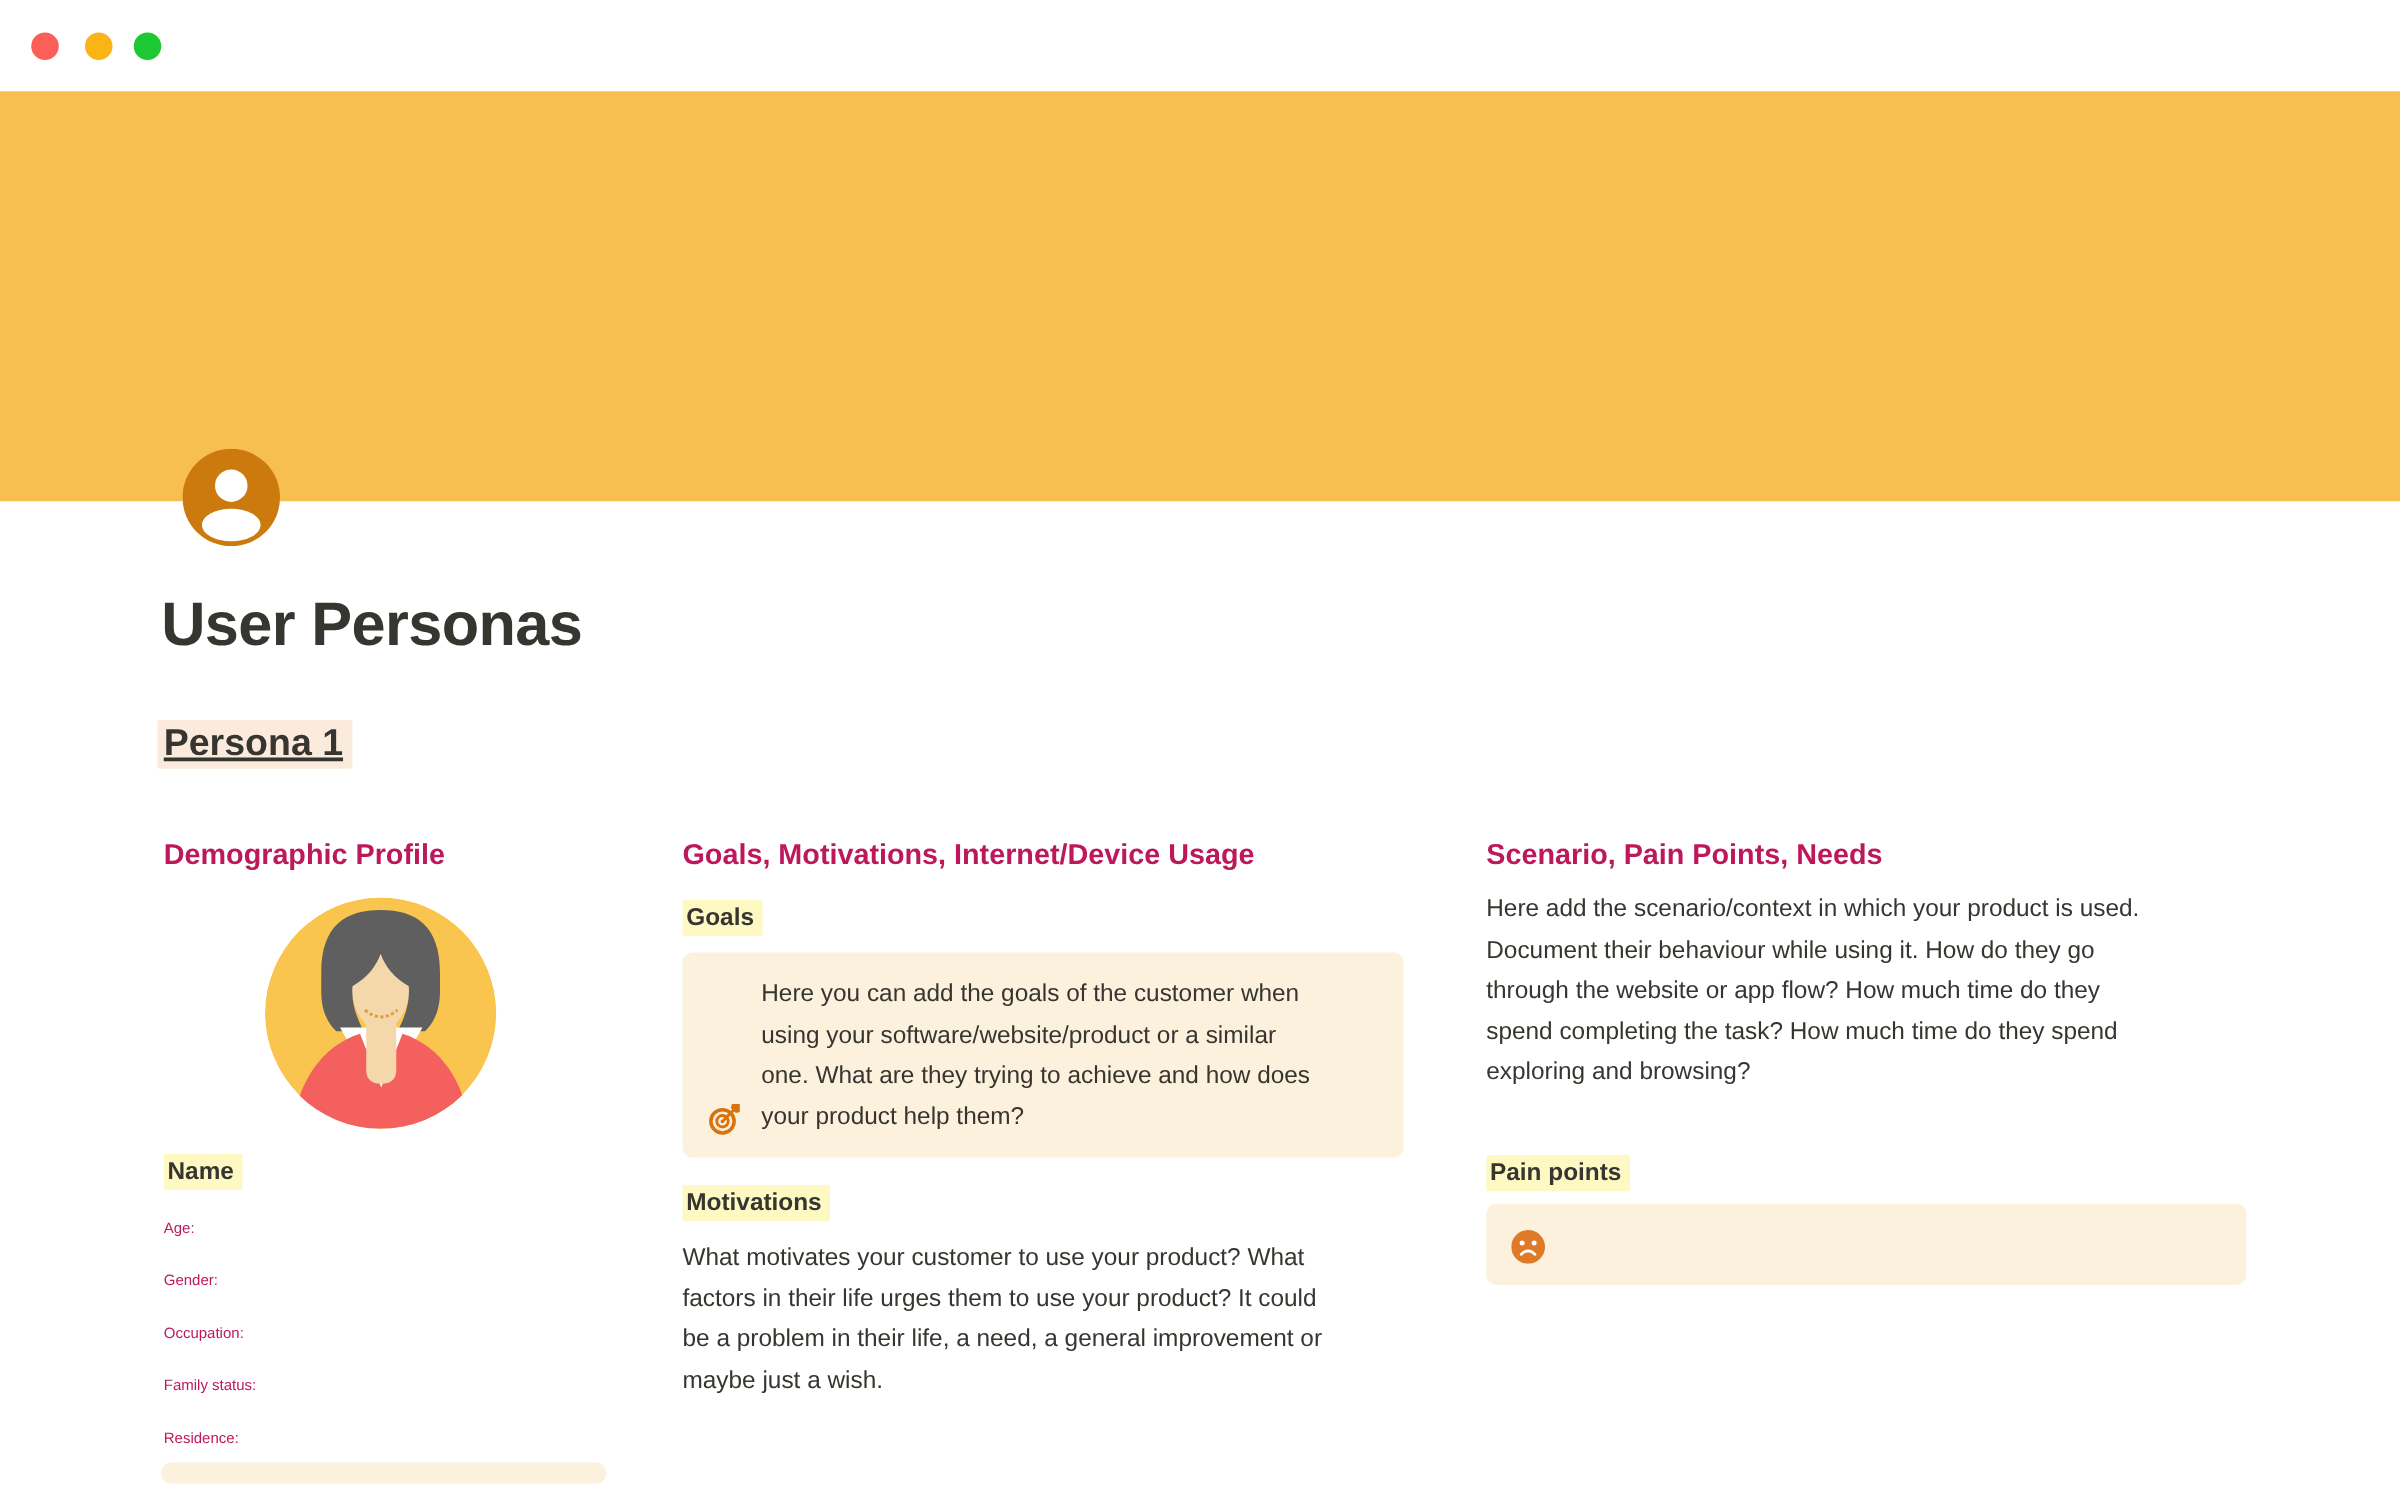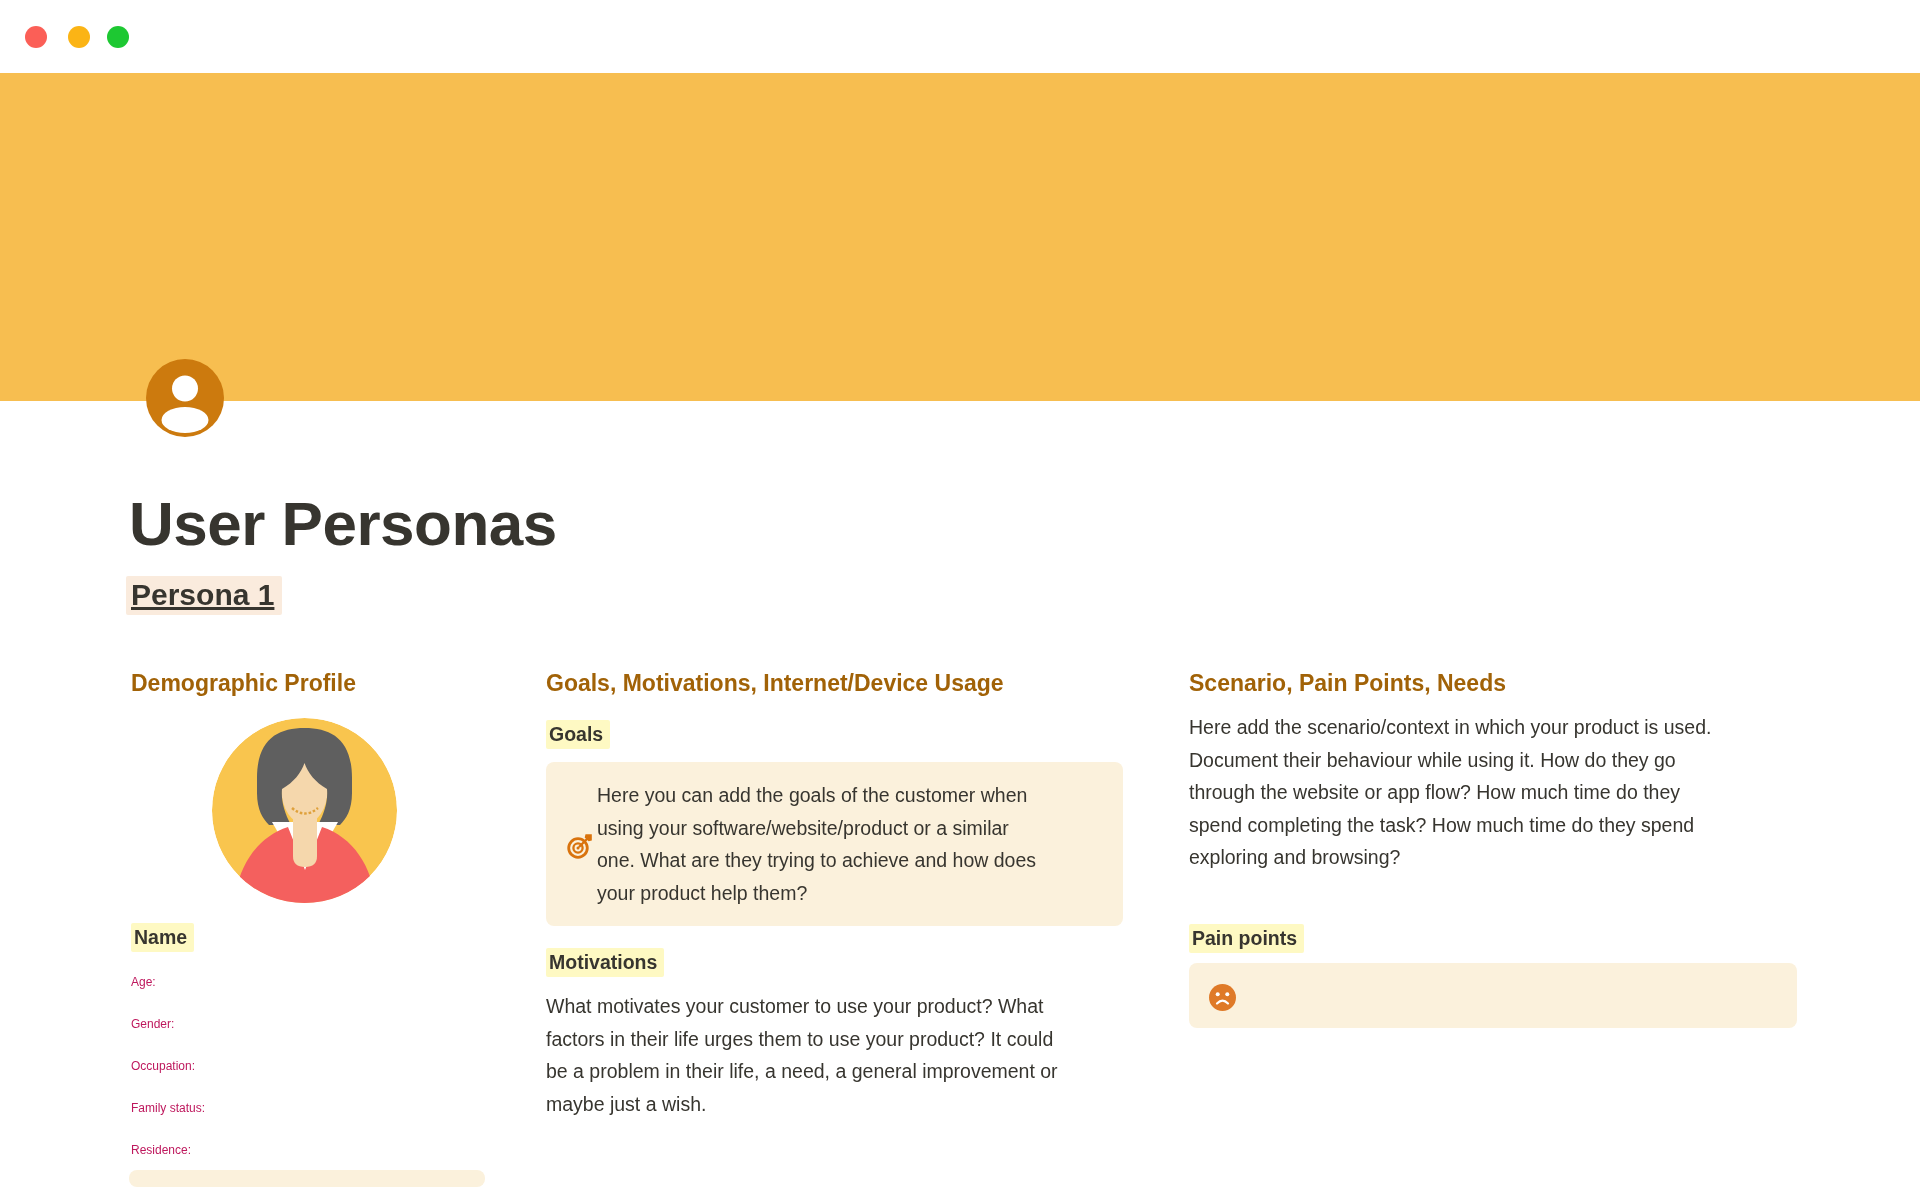--- a/index.html
+++ b/index.html
@@ -12,35 +12,35 @@
   .dot { position:absolute; top:26px; width:22px; height:22px; border-radius:50%; }
   .dot.close { left:25px;  background:#FB5F57; }
   .dot.min   { left:68px;  background:#FBB415; }
   .dot.zoom  { left:107px; background:#1DC832; }
 
   .cover { position:absolute; left:0; top:73px; width:1920px; height:328px; background:#F7BE50; }
 
   .page-icon { position:absolute; left:146px; top:359px; width:78px; height:78px; cursor:pointer; }
 
   .page-title {
-    position:absolute; left:129px; top:496px;
-    font-size:62px; font-weight:700; line-height:56px; letter-spacing:-0.5px; color:#37352F;
+    position:absolute; left:129px; top:472px;
+    font-size:49px; font-weight:700; line-height:56px; letter-spacing:-0.5px; color:#37352F;
   }
   .persona-heading {
     position:absolute; left:126px; top:576px;
     font-size:30px; font-weight:700; line-height:34px;
     background:#FAEBDD; padding:2px 8px 3px 5px; border-radius:2px; color:#37352F;text-decoration:underline;
   }
 
   .col { position:absolute; top:668px; }
   .col1 { left:131px; width:347px; }
   .col2 { left:546px; width:577px; }
   .col3 { left:1189px; width:608px; }
 
-  .colhead { font-size:23px; font-weight:700; line-height:30px; color:#a16207; }
+  .colhead { font-size:23px; font-weight:700; line-height:30px; color:#be185d; }
 
   .avatar-illustration { display:block; margin:20px auto 0 auto; width:185px; height:185px; }
 
   .subhead {
     display:inline-block; font-size:19.5px; font-weight:700; line-height:24px;
     background:#fef9c3; padding:2px 7px 3px 3px; border-radius:2px; color:#37352F;
   }
   .col1 .subhead { margin-top:20px; }
   .col2 .subhead, .col3 .subhead { margin-top:22px; }
   .subhead.motivations { }
@@ -48,21 +48,21 @@
 
   .field { font-size:12px; line-height:24px; margin-top:18px; color:#be185d; }
 
   .cream-bar {
     margin-top:8px; margin-left:-2px; width:356px; height:17px;
     background:#FBF1DC; border-radius:8px;
   }
 
   .callout {
     margin-top:13px; background:#FBF1DC; border-radius:8px;
-    padding:17px 20px; display:flex; align-items:center; gap:4px;
+    padding:17px 20px; display:flex; align-items:flex-end; gap:16px;
   }
   .callout .icon { flex:0 0 27px; width:27px; height:27px; margin-top:4px; }
 
   .body-text {
     font-size:19.5px; line-height:32.5px; color:#37352F; white-space:pre-line;
   }
   .para { margin-top:13px; }
   .callout .body-text { width:500px; }
 </style>
 </head>

